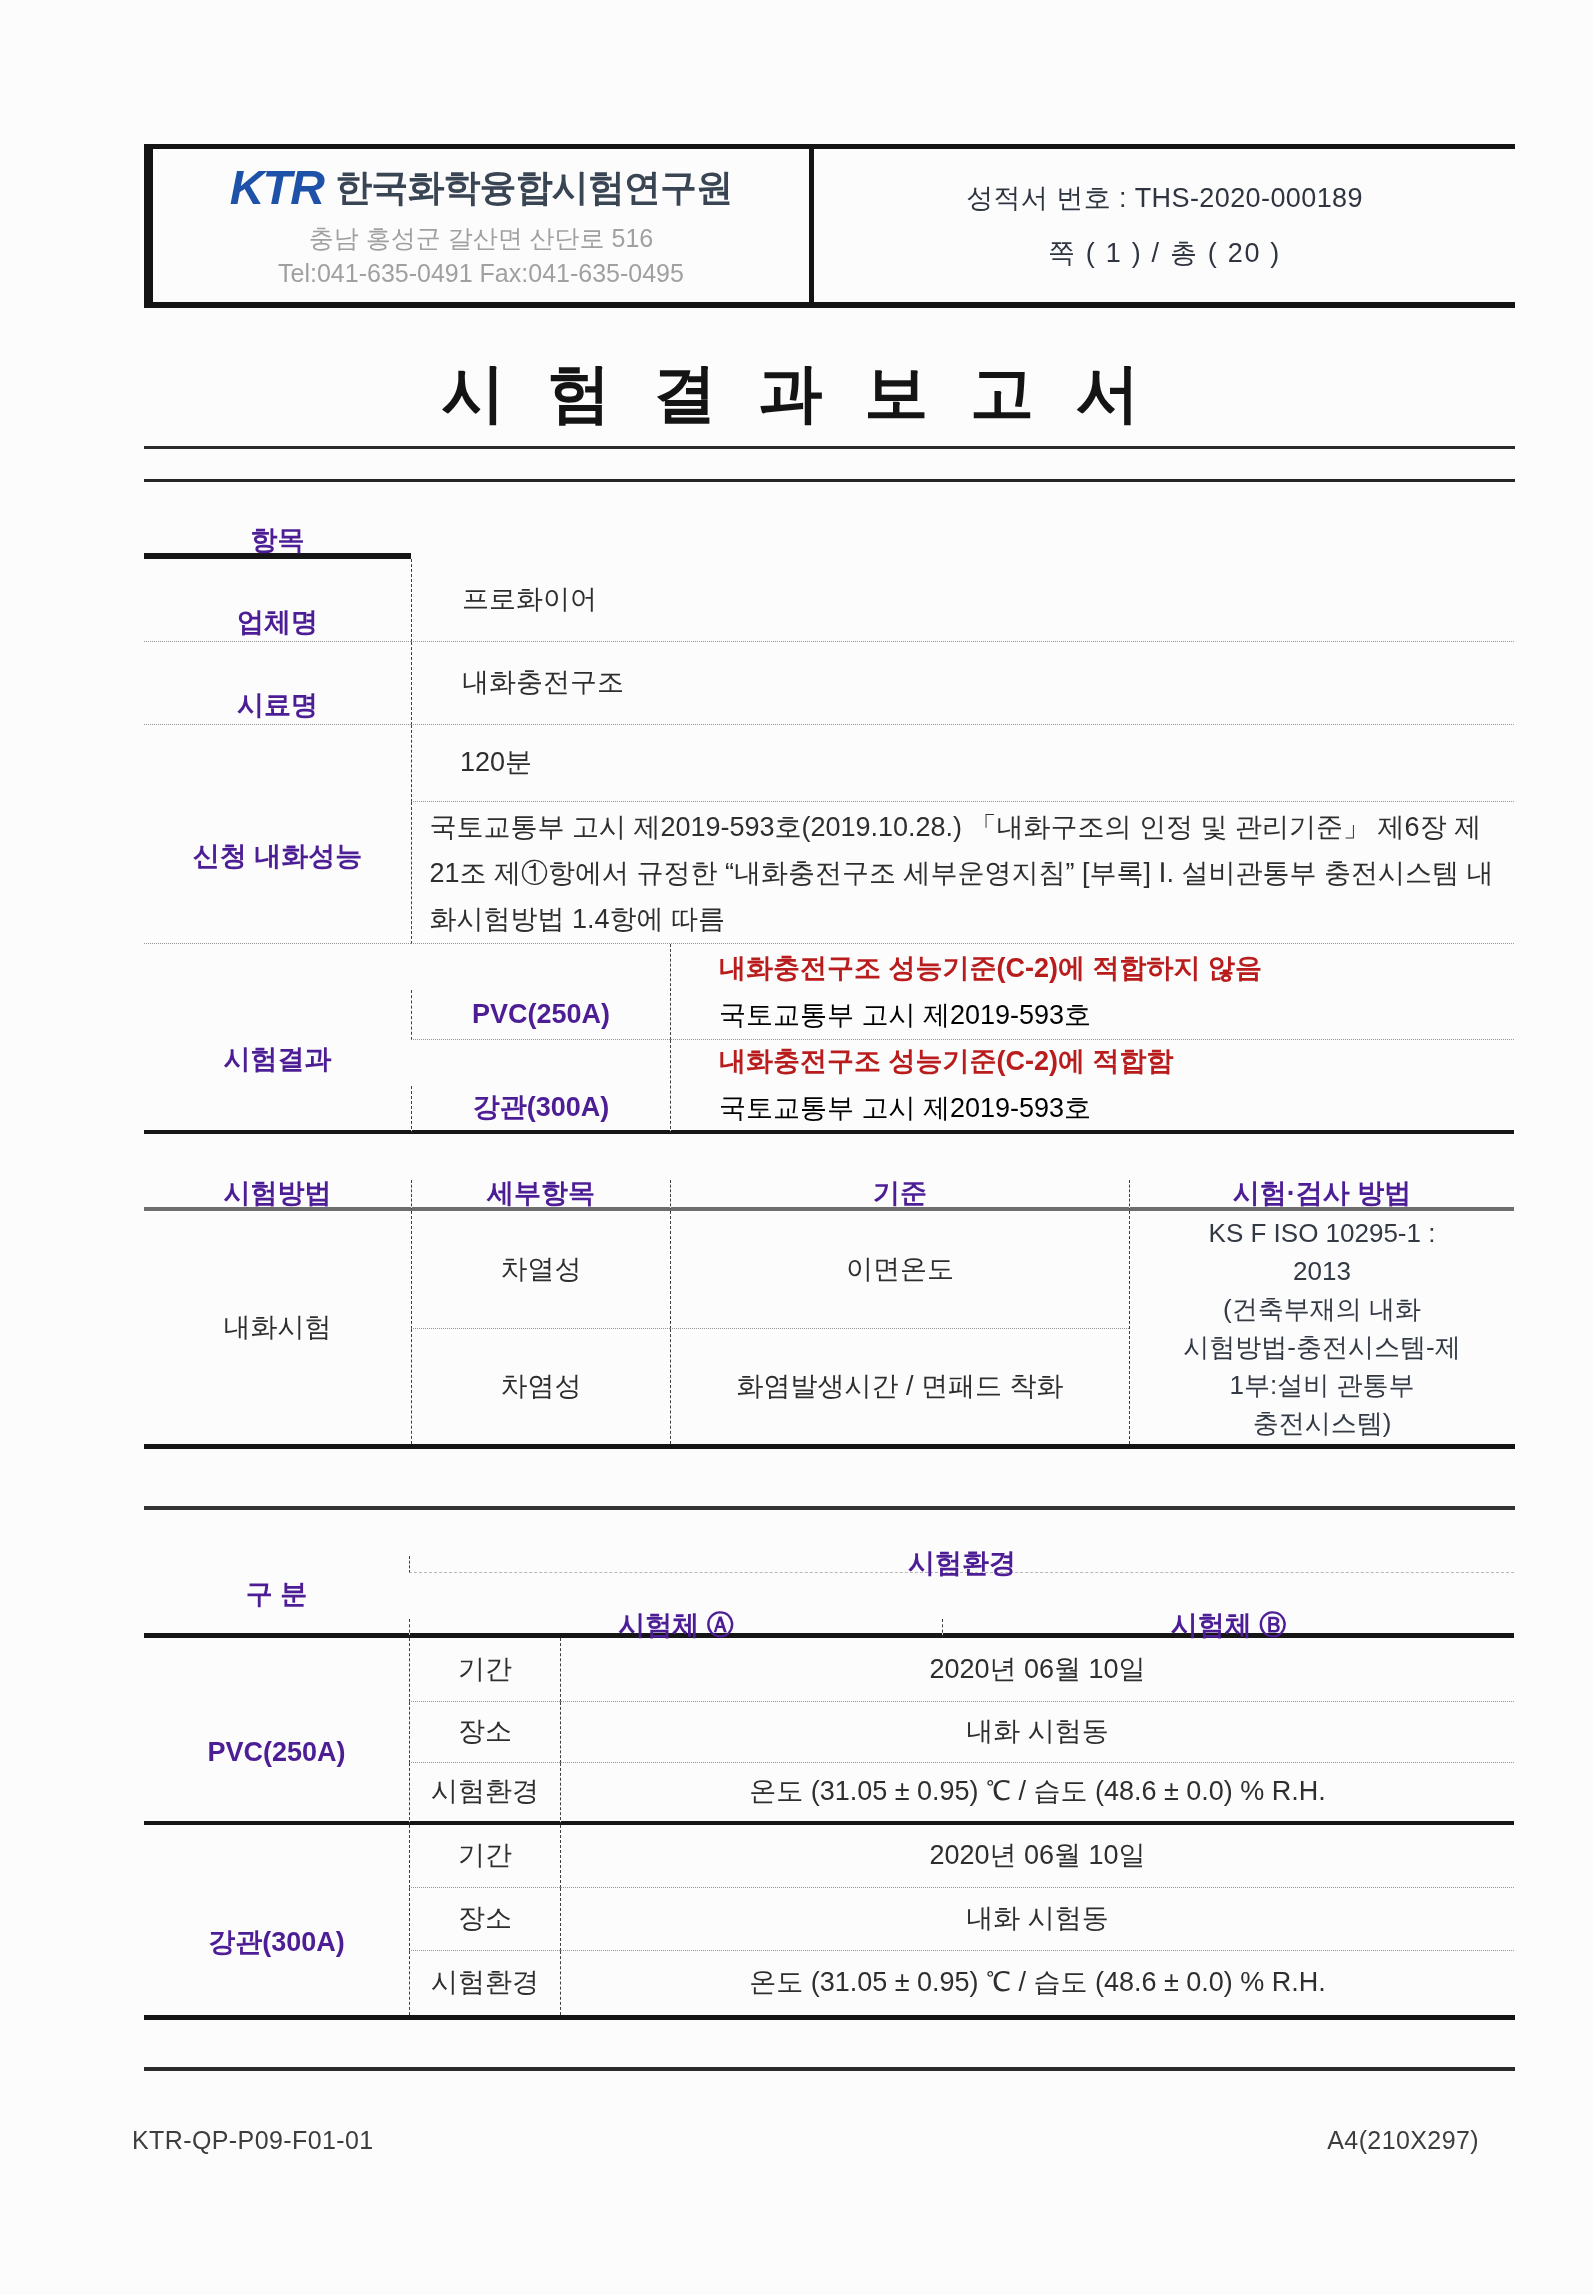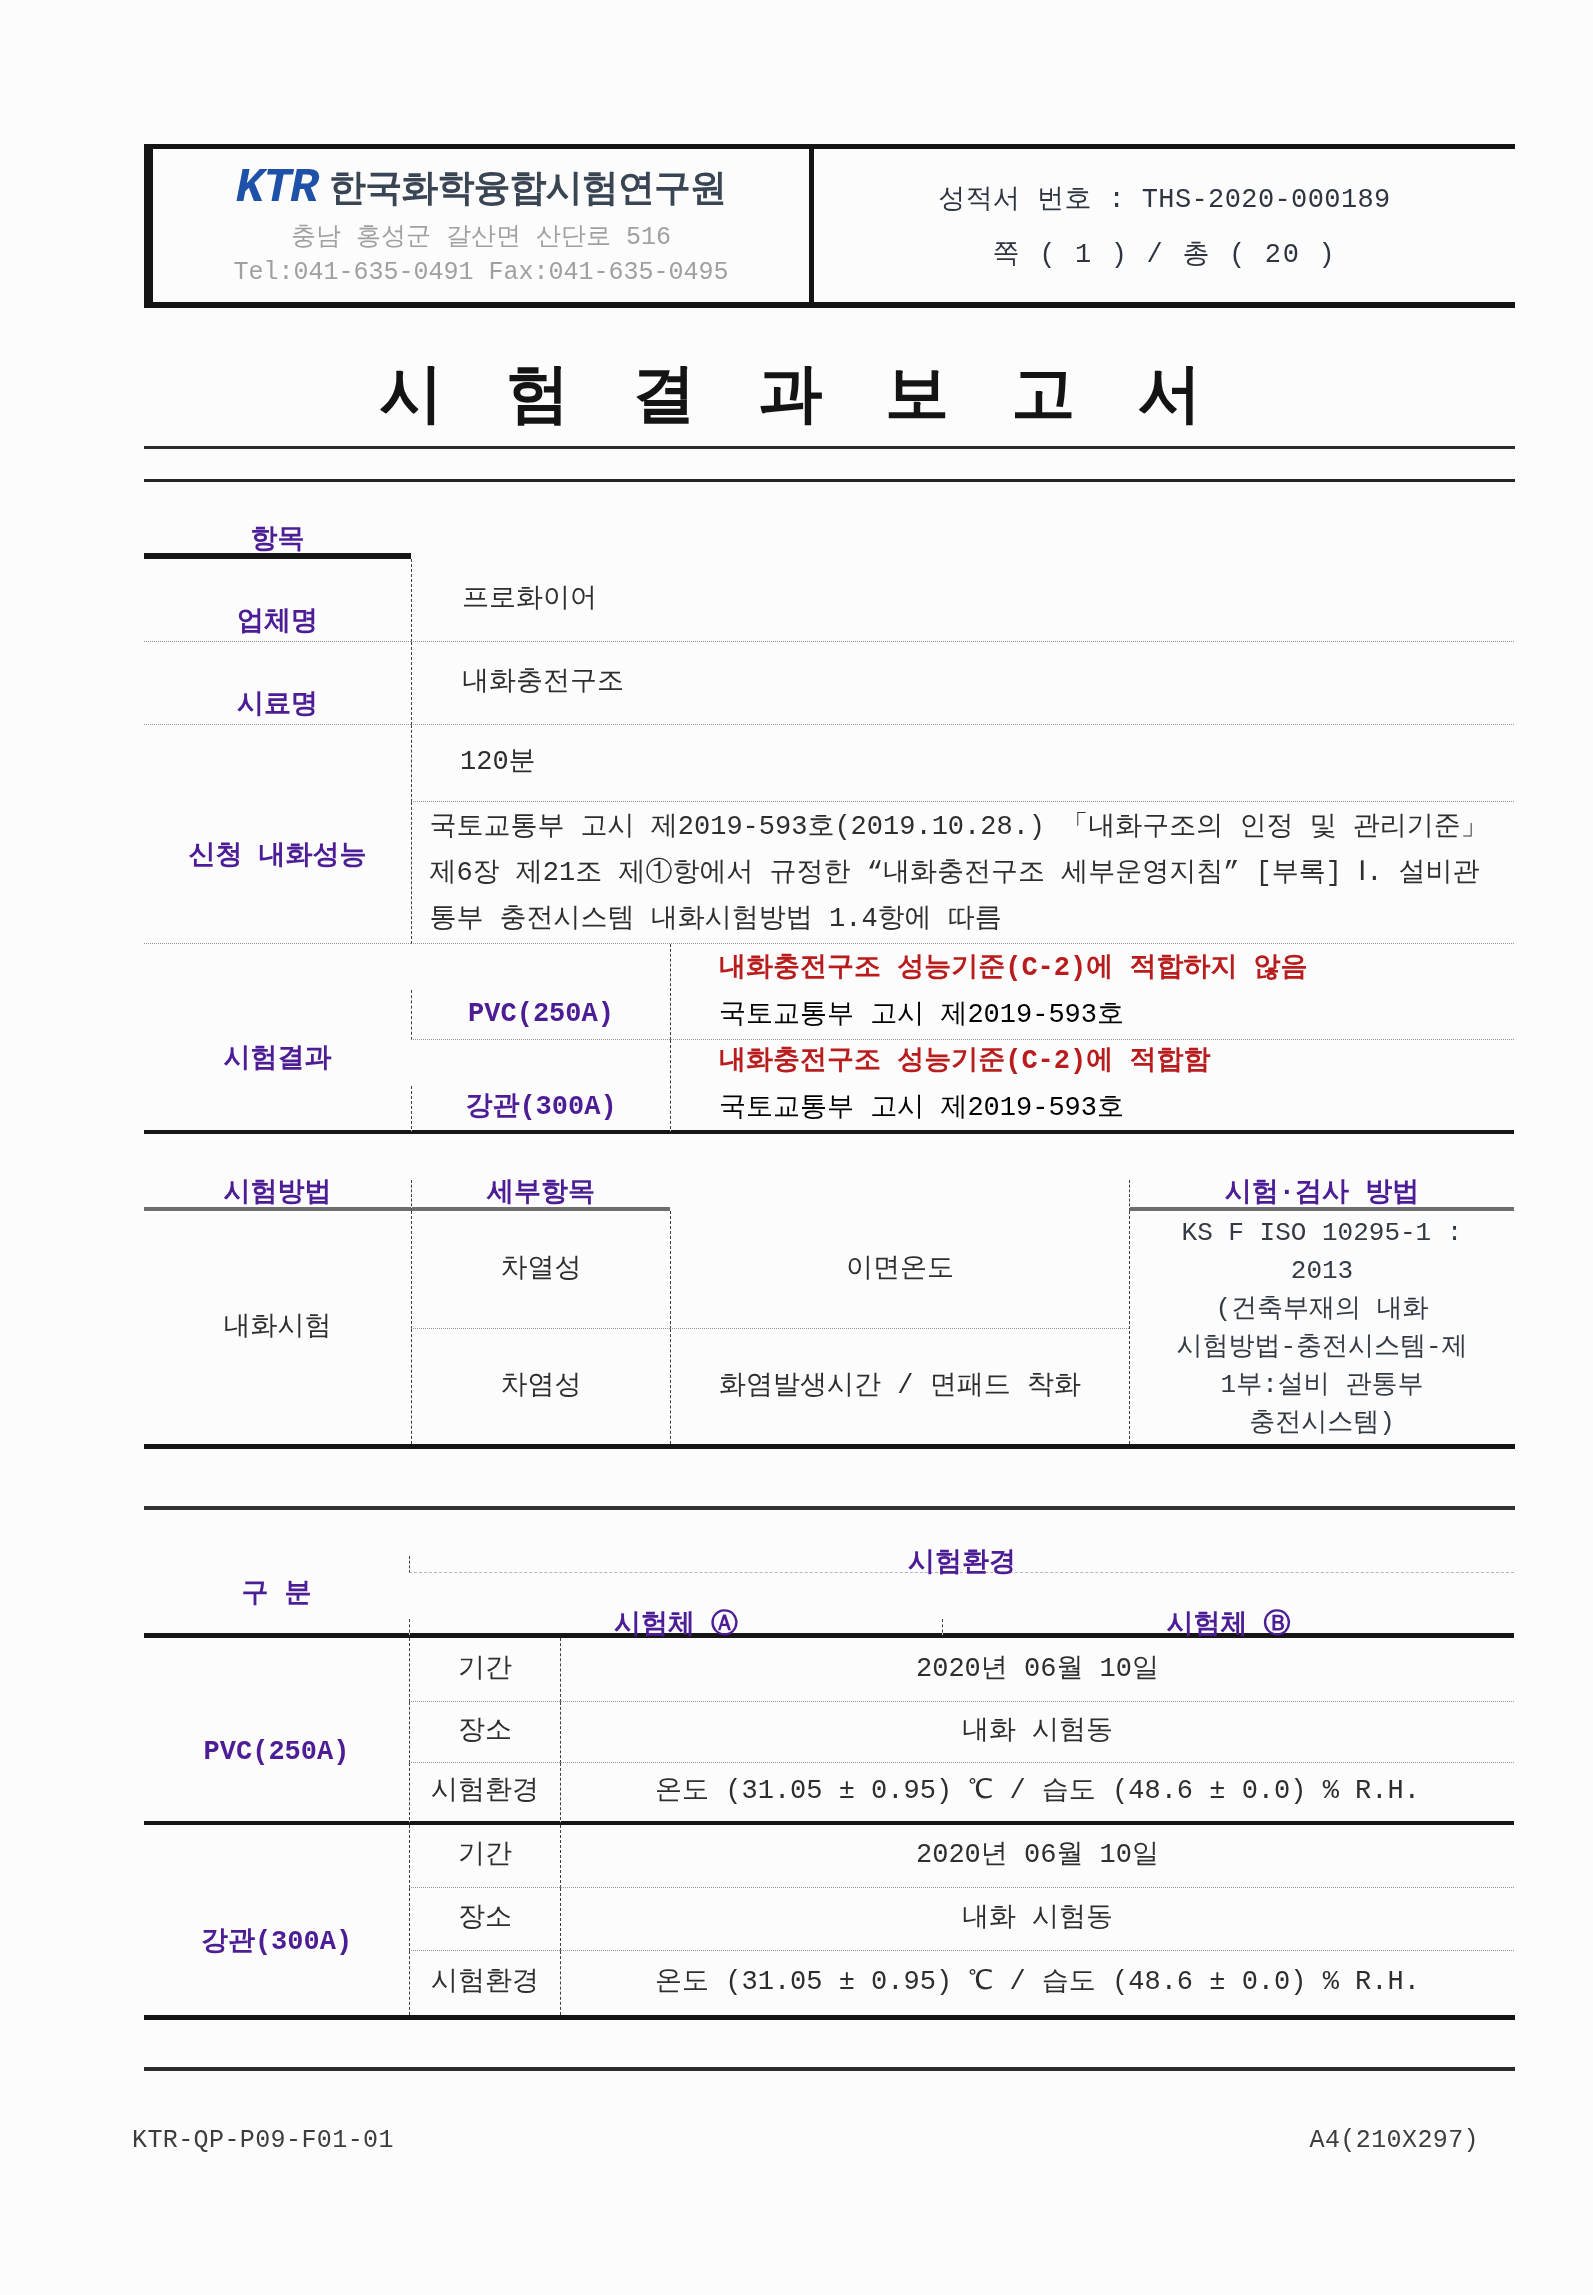--- a/index.html
+++ b/index.html
@@ -2,21 +2,21 @@
 <html style="font-size:14px"><head>
 <meta charset="utf-8">
 <style>
   * { box-sizing: border-box; margin: 0; padding: 0; }
   html, body { background: #ffffff; }
   .page {
     position: relative;
     width: 1593px;
     height: 2295px;
     background: #fcfcfd;
-    font-family: Liberation Mono, monospace;
+    font-family: Liberation Sans, sans-serif;
     color: #222;
     overflow: hidden;
   }
   
   .header-box {
     position: absolute; top: 144px; left: 144px; width: 1371px; height: 164px;
     border-top: 5.2px solid #141414;
     border-bottom: 6px solid #141414;
     border-left: 9.6px solid #141414;
     display: flex;
@@ -143,20 +143,21 @@
       <div class="l2">국토교통부 고시 제2019-593호</div>
     </div>
     <div class="cell bold hb-th5 vl" style="grid-area:7/2/8/3">강관(300A)</div>
     <div class="cell two-line hb-th5 vl" style="grid-area:7/3/8/5">
       <div class="l1">내화충전구조 성능기준(C-2)에 적합함</div>
       <div class="l2">국토교통부 고시 제2019-593호</div>
     </div>
 
     <div class="cell bold hb-gray" style="grid-area:8/1/9/2">시험방법</div>
     <div class="cell bold hb-gray vl" style="grid-area:8/2/9/3">세부항목</div>
+    <div class="cell bold hb-gray vl" style="grid-area:8/3/9/4">기준</div>
     <div class="cell bold hb-gray vl" style="grid-area:8/4/9/5">시험·검사 방법</div>
 
     <div class="cell" style="grid-area:9/1/11/2">내화시험</div>
     <div class="cell hb-dot vl" style="grid-area:9/2/10/3">차열성</div>
     <div class="cell hb-dot vl" style="grid-area:9/3/10/4">이면온도</div>
     <div class="cell preline vl" style="grid-area:9/4/11/5">KS F ISO 10295-1 :
 2013
 (건축부재의 내화
 시험방법-충전시스템-제
 1부:설비 관통부

